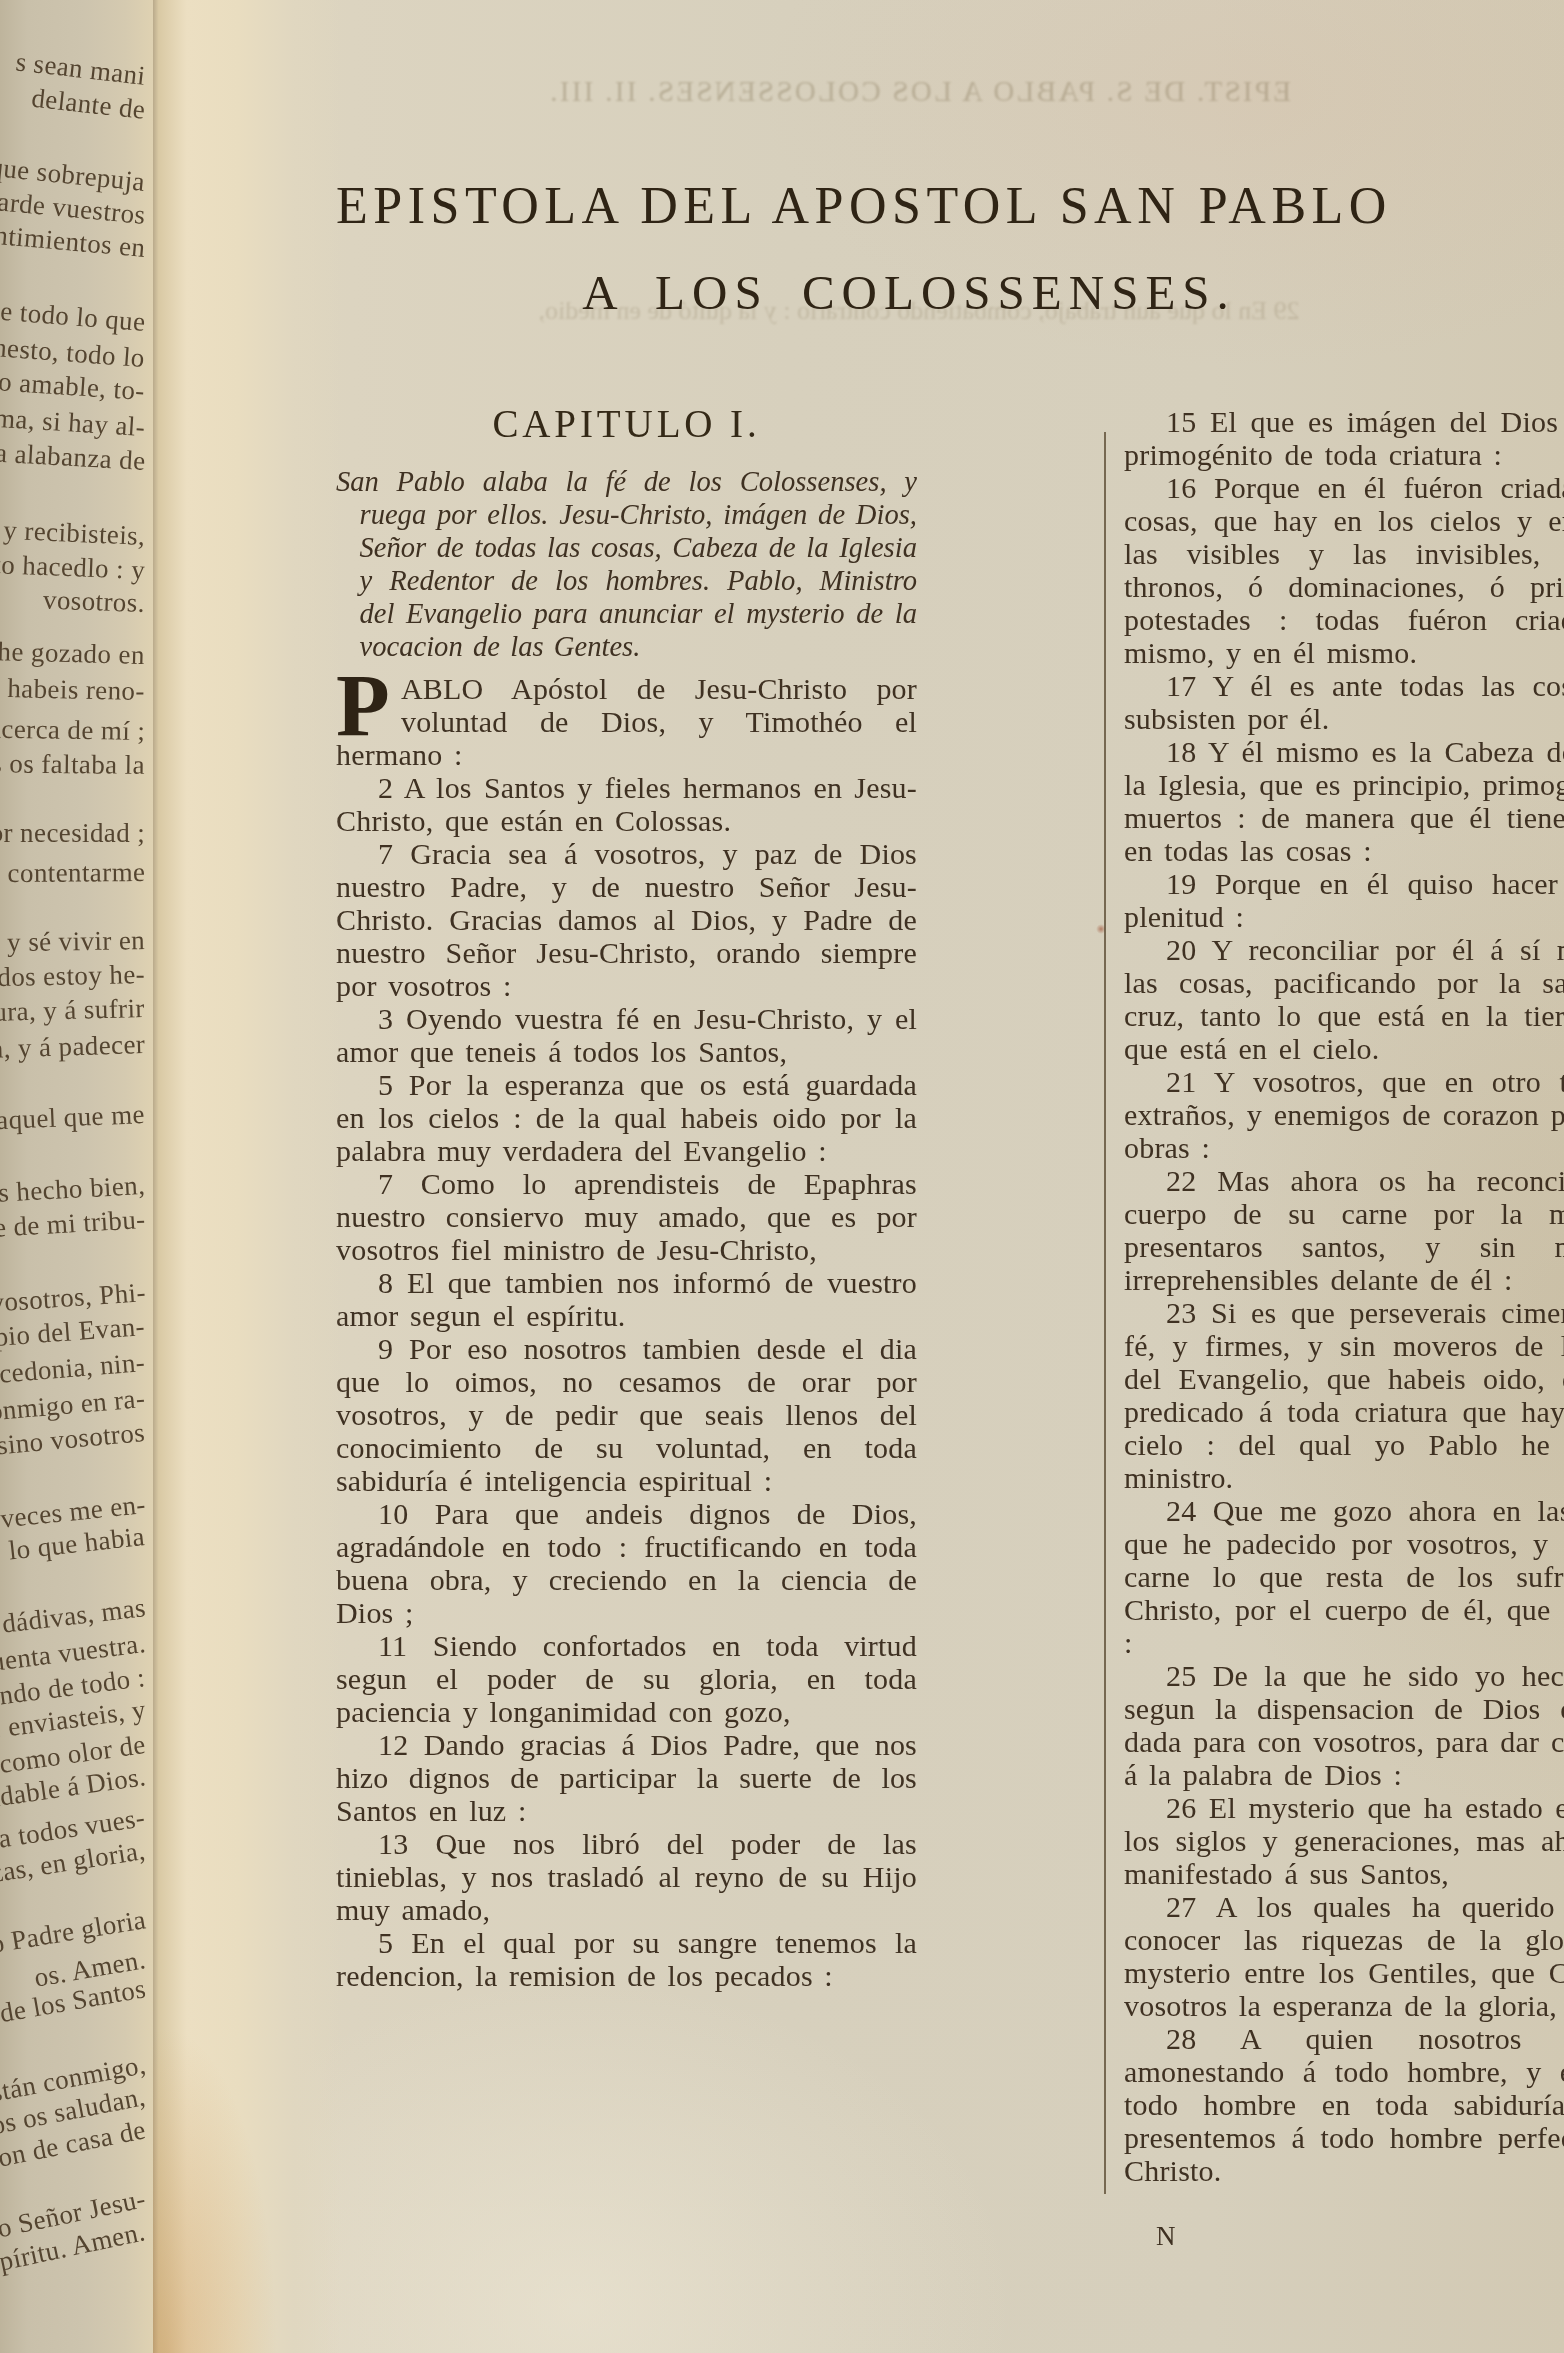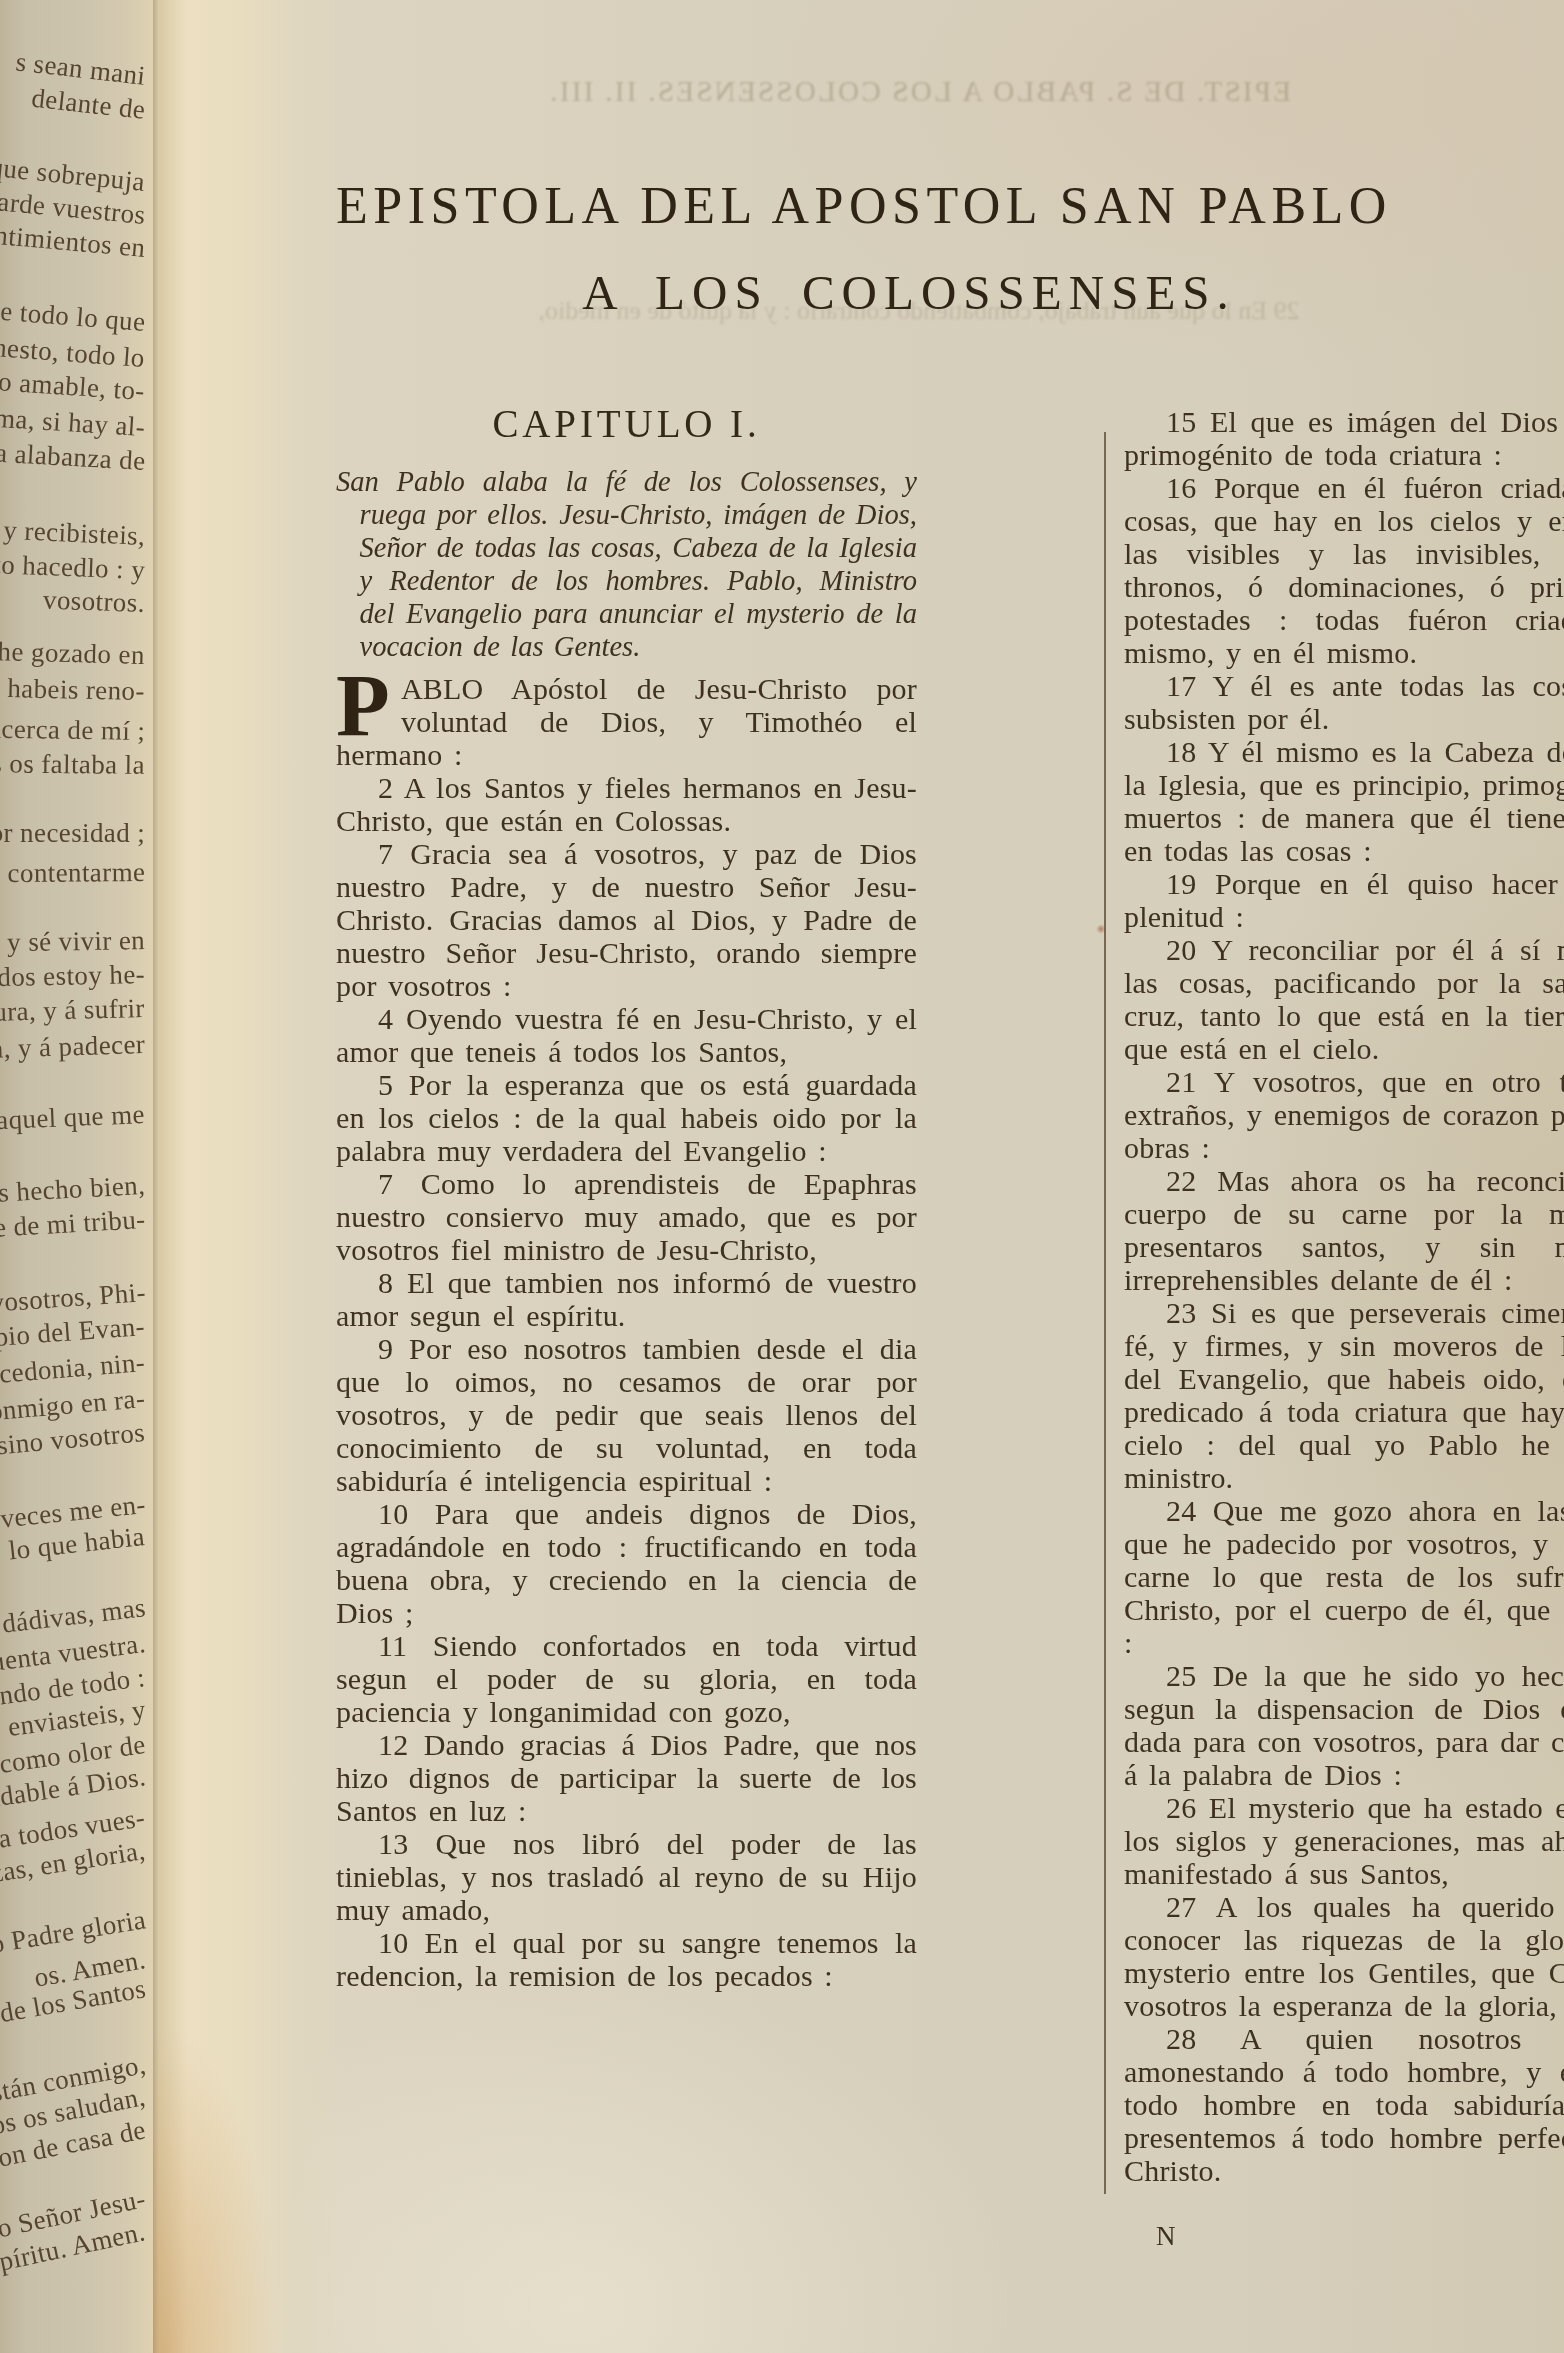--- a/index.html
+++ b/index.html
@@ -155,30 +155,30 @@
       <div class="title1">EPISTOLA DEL APOSTOL SAN PABLO</div>
       <div class="title2">A LOS COLOSSENSES.</div>
 
       <div class="col col-left">
         <h3 class="chapter-head">CAPITULO I.</h3>
         <p class="summary">San Pablo alaba la fé de los Colossenses, y ruega por ellos. Jesu-Christo, imágen de Dios, Señor de todas las cosas, Cabeza de la Iglesia y Redentor de los hombres. Pablo, Ministro del Evangelio para anunciar el mysterio de la vocacion de las Gentes.</p>
         <div class="verses">
             <p class="verse first-verse"><span class="dropcap">P</span>ABLO Apóstol de Jesu-Christo por voluntad de Dios, y Timothéo el hermano :</p>
             <p class="verse">2 A los Santos y fieles hermanos en Jesu-Christo, que están en Colossas.</p>
             <p class="verse">7 Gracia sea á vosotros, y paz de Dios nuestro Padre, y de nuestro Señor Jesu-Christo. Gracias damos al Dios, y Padre de nuestro Señor Jesu-Christo, orando siempre por vosotros :</p>
-            <p class="verse">4 Oyendo vuestra fé en Jesu-Christo, y el amor que teneis á todos los Santos,</p>
+            <p class="verse">3 Oyendo vuestra fé en Jesu-Christo, y el amor que teneis á todos los Santos,</p>
             <p class="verse">5 Por la esperanza que os está guardada en los cielos : de la qual habeis oido por la palabra muy verdadera del Evangelio :</p>
             <p class="verse">7 Como lo aprendisteis de Epaphras nuestro consiervo muy amado, que es por vosotros fiel ministro de Jesu-Christo,</p>
             <p class="verse">8 El que tambien nos informó de vuestro amor segun el espíritu.</p>
             <p class="verse">9 Por eso nosotros tambien desde el dia que lo oimos, no cesamos de orar por vosotros, y de pedir que seais llenos del conocimiento de su voluntad, en toda sabiduría é inteligencia espiritual :</p>
             <p class="verse">10 Para que andeis dignos de Dios, agradándole en todo : fructificando en toda buena obra, y creciendo en la ciencia de Dios ;</p>
             <p class="verse">11 Siendo confortados en toda virtud segun el poder de su gloria, en toda paciencia y longanimidad con gozo,</p>
             <p class="verse">12 Dando gracias á Dios Padre, que nos hizo dignos de participar la suerte de los Santos en luz :</p>
             <p class="verse">13 Que nos libró del poder de las tinieblas, y nos trasladó al reyno de su Hijo muy amado,</p>
-            <p class="verse">10 En el qual por su sangre tenemos la redencion, la remision de los pecados :</p>
+            <p class="verse">5 En el qual por su sangre tenemos la redencion, la remision de los pecados :</p>
           </div>
       </div>
 
       <div class="divider"></div>
 
       <div class="col col-right">
         <div class="verses">
             <p class="verse">15 El que es imágen del Dios invisible, el primogénito de toda criatura :</p>
             <p class="verse">16 Porque en él fuéron criadas todas las cosas, que hay en los cielos y en la tierra : las visibles y las invisibles, ahora sean thronos, ó dominaciones, ó principados, ó potestades : todas fuéron criadas por él mismo, y en él mismo.</p>
             <p class="verse">17 Y él es ante todas las cosas, y todas subsisten por él.</p>

